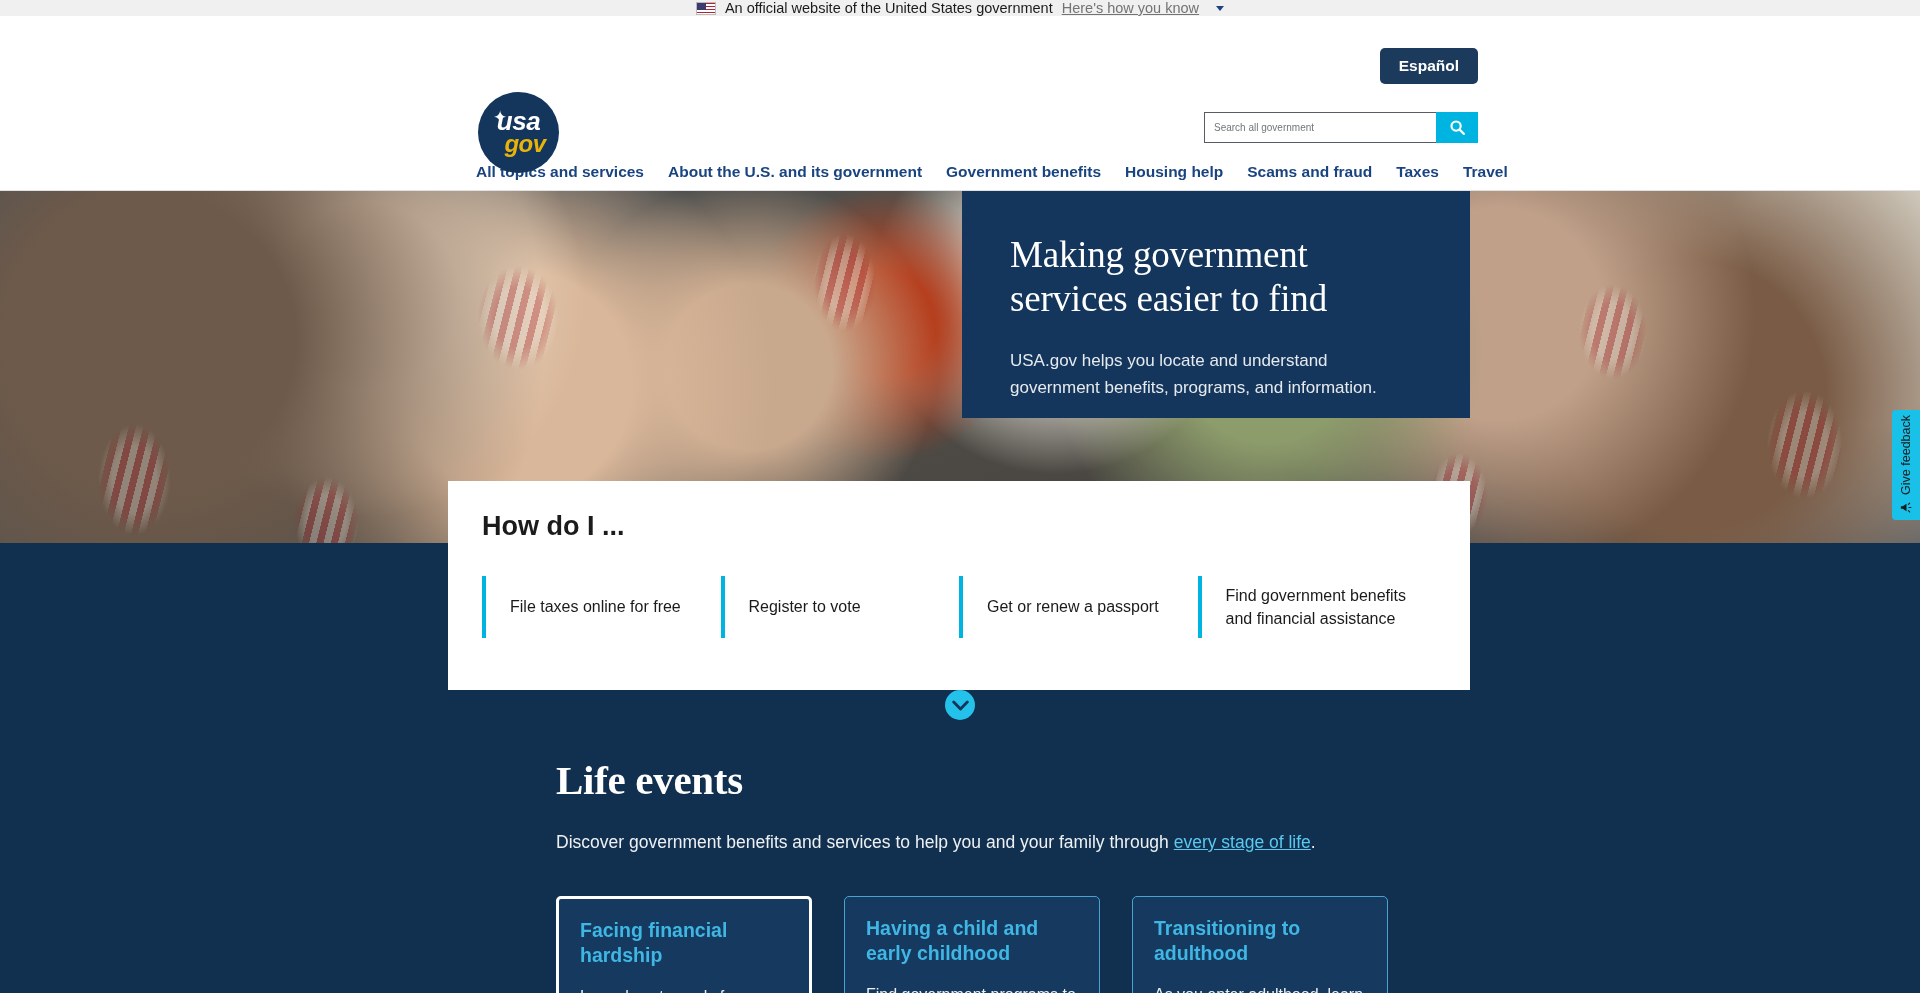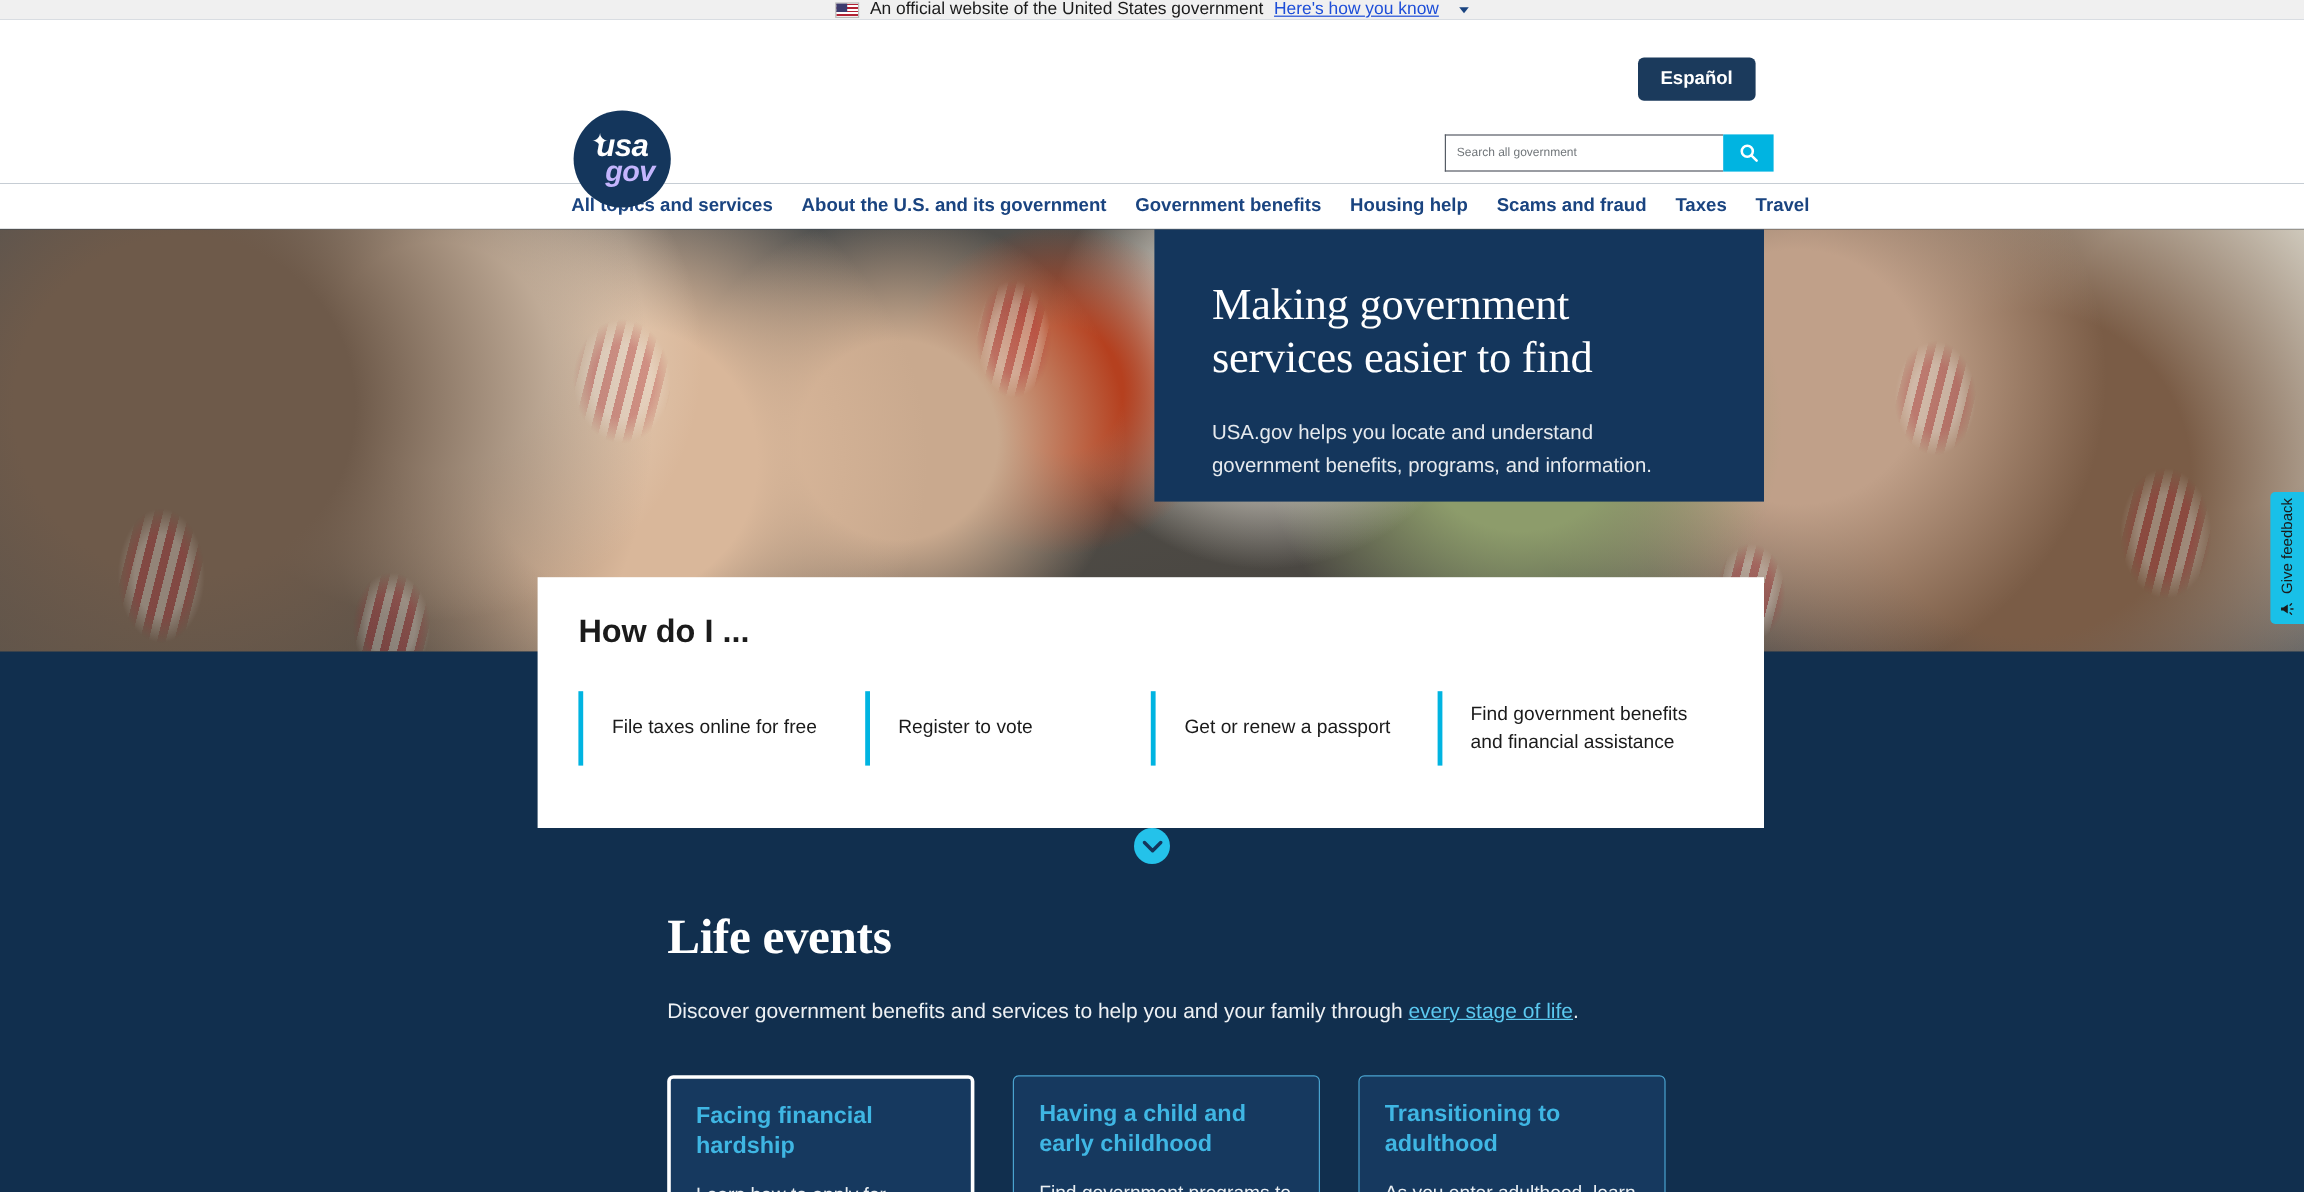--- a/index.html
+++ b/index.html
@@ -32,21 +32,21 @@
       repeating-linear-gradient(#b22234 0 1.44px, #ffffff 1.44px 2.88px);
   }
   .flag-icon::after {
     content: "";
     position: absolute;
     left: 0; top: 0;
     width: 9px; height: 7px;
     background: #3c3b6e;
   }
   .banner-link {
-    color: #1d4ed8;
+    color: #737373;
     text-decoration: underline;
     cursor: pointer;
     display: inline-flex;
     align-items: center;
     gap: 17px;
     text-align: right;
   }
   .banner-chev {
     width: 0; height: 0;
     border-left: 4px solid transparent;
@@ -61,21 +61,21 @@
     height: 137px;
     position: relative;
   }
   .header-inner {
     width: 1920px;
     height: 100%;
     position: relative;
   }
   .espanol-btn {
     position: absolute;
-    right: 457px;
+    right: 442px;
     top: 32px;
     background: #1b3a5c;
     color: #ffffff;
     border: none;
     border-radius: 5px;
     padding: 9px 19px;
     font-size: 15.5px;
     font-weight: bold;
     font-family: "Liberation Sans", sans-serif;
     cursor: pointer;
@@ -102,21 +102,21 @@
   }
   .logo .usa {
     color: #ffffff;
     font-size: 26px;
     font-weight: bold;
     font-style: italic;
     line-height: 0.95;
     letter-spacing: -0.5px;
   }
   .logo .gov {
-    color: #c4b5fd;
+    color: #eab308;
     font-size: 24px;
     font-weight: bold;
     font-style: italic;
     line-height: 0.95;
     margin-left: 13px;
     letter-spacing: -0.5px;
   }
   .search-wrap {
     position: absolute;
     right: 442px;

